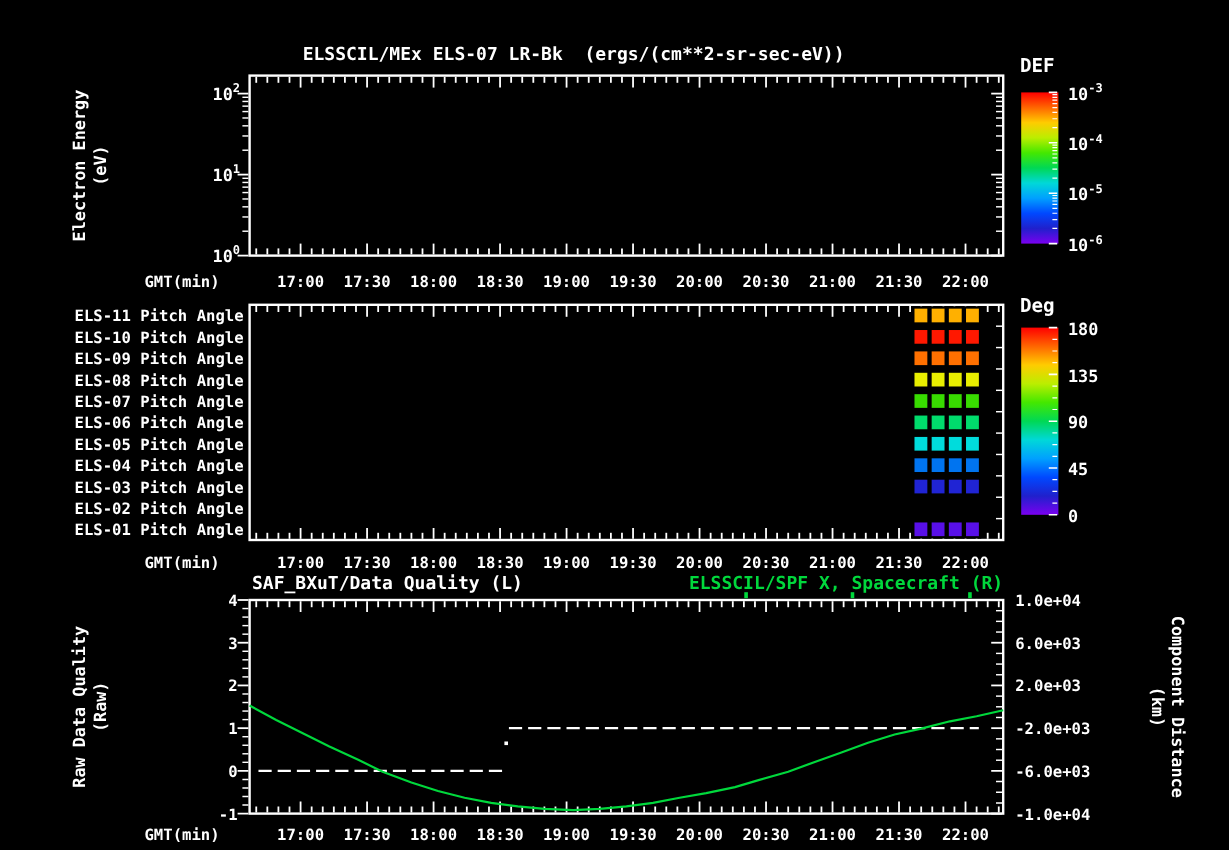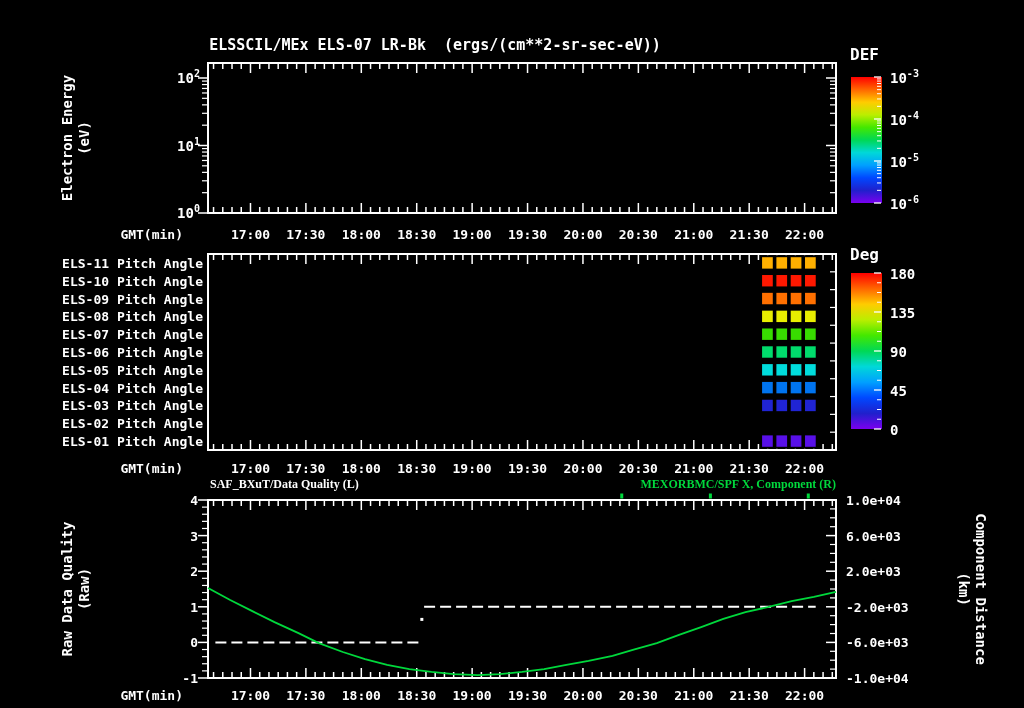--- a/index.html
+++ b/index.html
@@ -1,24 +1,24 @@
 <!DOCTYPE html>
 <html><head>
 <meta charset="utf-8">
 <style>
   html,body{margin:0;padding:0;background:#000;}
   .stage{position:relative;width:1024px;height:708px;background:#000;overflow:hidden;
          font-family:"DejaVu Sans Mono","Liberation Mono",monospace;color:#fff;}
   .hdr{position:absolute;left:0;width:1024px;text-align:center;font-weight:bold;white-space:pre;}
   .title{top:12px;font-size:16px;}
-  .subtitle{top:36px;font-size:15px;width:870px;}
+  .subtitle{top:36px;font-size:15px;width:870px;padding-left:43px;}
   .rot{position:absolute;font-weight:bold;font-size:14px;line-height:17px;text-align:center;white-space:nowrap;}
   .rotL{transform:translate(-50%,-50%) rotate(-90deg);}
   .rotR{transform:translate(-50%,-50%) rotate(90deg);}
-  .ptitle{position:absolute;font-size:12px;font-weight:bold;white-space:pre;top:477px;font-family:Liberation Serif, serif;}
+  .ptitle{position:absolute;font-size:15px;font-weight:bold;white-space:pre;top:477px;}
   .ptitle.left{left:210px;color:#fff;}
   .ptitle.right{right:188px;}
   svg text{font-family:"DejaVu Sans Mono","Liberation Mono",monospace;font-weight:bold;}
 </style>
 </head>
 <body>
 
 <div class="stage">
 
   <div class="hdr subtitle">ELSSCIL/MEx ELS-07 LR-Bk  (ergs/(cm**2-sr-sec-eV))</div>
@@ -32,21 +32,21 @@
     <div>Raw Data Quality</div>
     <div>(Raw)</div>
   </div>
 
   <div class="rot rotR" style="left:972px;top:589px;">
     <div>Component Distance</div>
     <div>(km)</div>
   </div>
 
   <div class="ptitle left">SAF_BXuT/Data Quality (L)</div>
-  <div class="ptitle right" id="ptitle-right" style="color: rgb(0, 216, 60);">MEXORBMC/SPF X, Component (R)</div>
+  <div class="ptitle right" id="ptitle-right" style="color: rgb(0, 216, 60);">ELSSCIL/SPF X, Spacecraft (R)</div>
 
   <svg id="plot" width="1024" height="708">
       <rect x="208" y="63" width="628" height="150" fill="none" stroke="#ffffff" stroke-width="2"></rect>
       <rect x="208" y="254" width="628" height="196" fill="none" stroke="#ffffff" stroke-width="2"></rect>
       <rect x="208" y="500" width="628" height="178" fill="none" stroke="#ffffff" stroke-width="2"></rect>
       <line x1="213.54117647058823" y1="64" x2="213.54117647058823" y2="69" stroke="#ffffff" stroke-width="1.5"></line>
       <line x1="213.54117647058823" y1="212" x2="213.54117647058823" y2="207" stroke="#ffffff" stroke-width="1.5"></line>
       <line x1="222.7764705882353" y1="64" x2="222.7764705882353" y2="69" stroke="#ffffff" stroke-width="1.5"></line>
       <line x1="222.7764705882353" y1="212" x2="222.7764705882353" y2="207" stroke="#ffffff" stroke-width="1.5"></line>
       <line x1="232.01176470588234" y1="64" x2="232.01176470588234" y2="69" stroke="#ffffff" stroke-width="1.5"></line>

